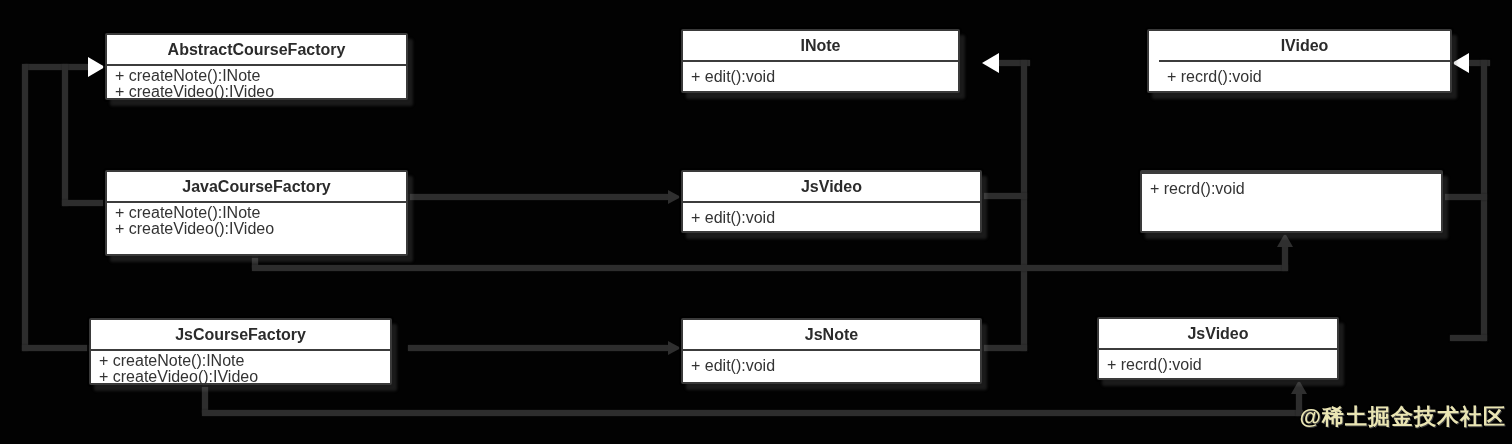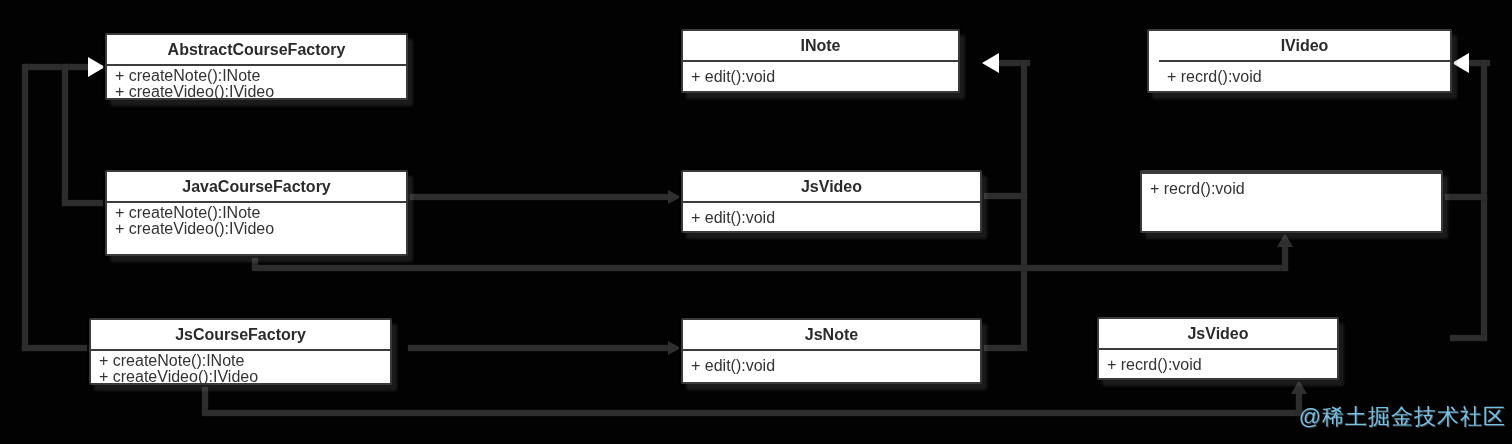--- a/index.html
+++ b/index.html
@@ -77,22 +77,22 @@
   .arA{left:88px;top:57px;}      
   .arB{left:982px;top:53px;}     
   .arC{left:1452px;top:53px;}    
   .arD{left:668px;top:190px;}    
   .arE{left:668px;top:341px;}    
   .arF{left:1277px;top:233px;}   
   .arG{left:1291px;top:380px;}   
 
   
   .watermark{
-    position:absolute;right:6px;top:402px;font-size:22px;font-weight:normal;
-    color:#7dd3fc;opacity:0.92;letter-spacing:1px;z-index:4;
+    position:absolute;right:6px;top:402px;font-size:22px;font-weight:bold;
+    color:#fef9c3;opacity:0.92;letter-spacing:1px;z-index:4;
     text-shadow:1px 1px 0 #444,0 0 2px #000;
   }
 </style>
 </head>
 <body>
 
 <div class="canvas">
 
   <div class="edge eA1"></div>
   <div class="edge eA2"></div>

